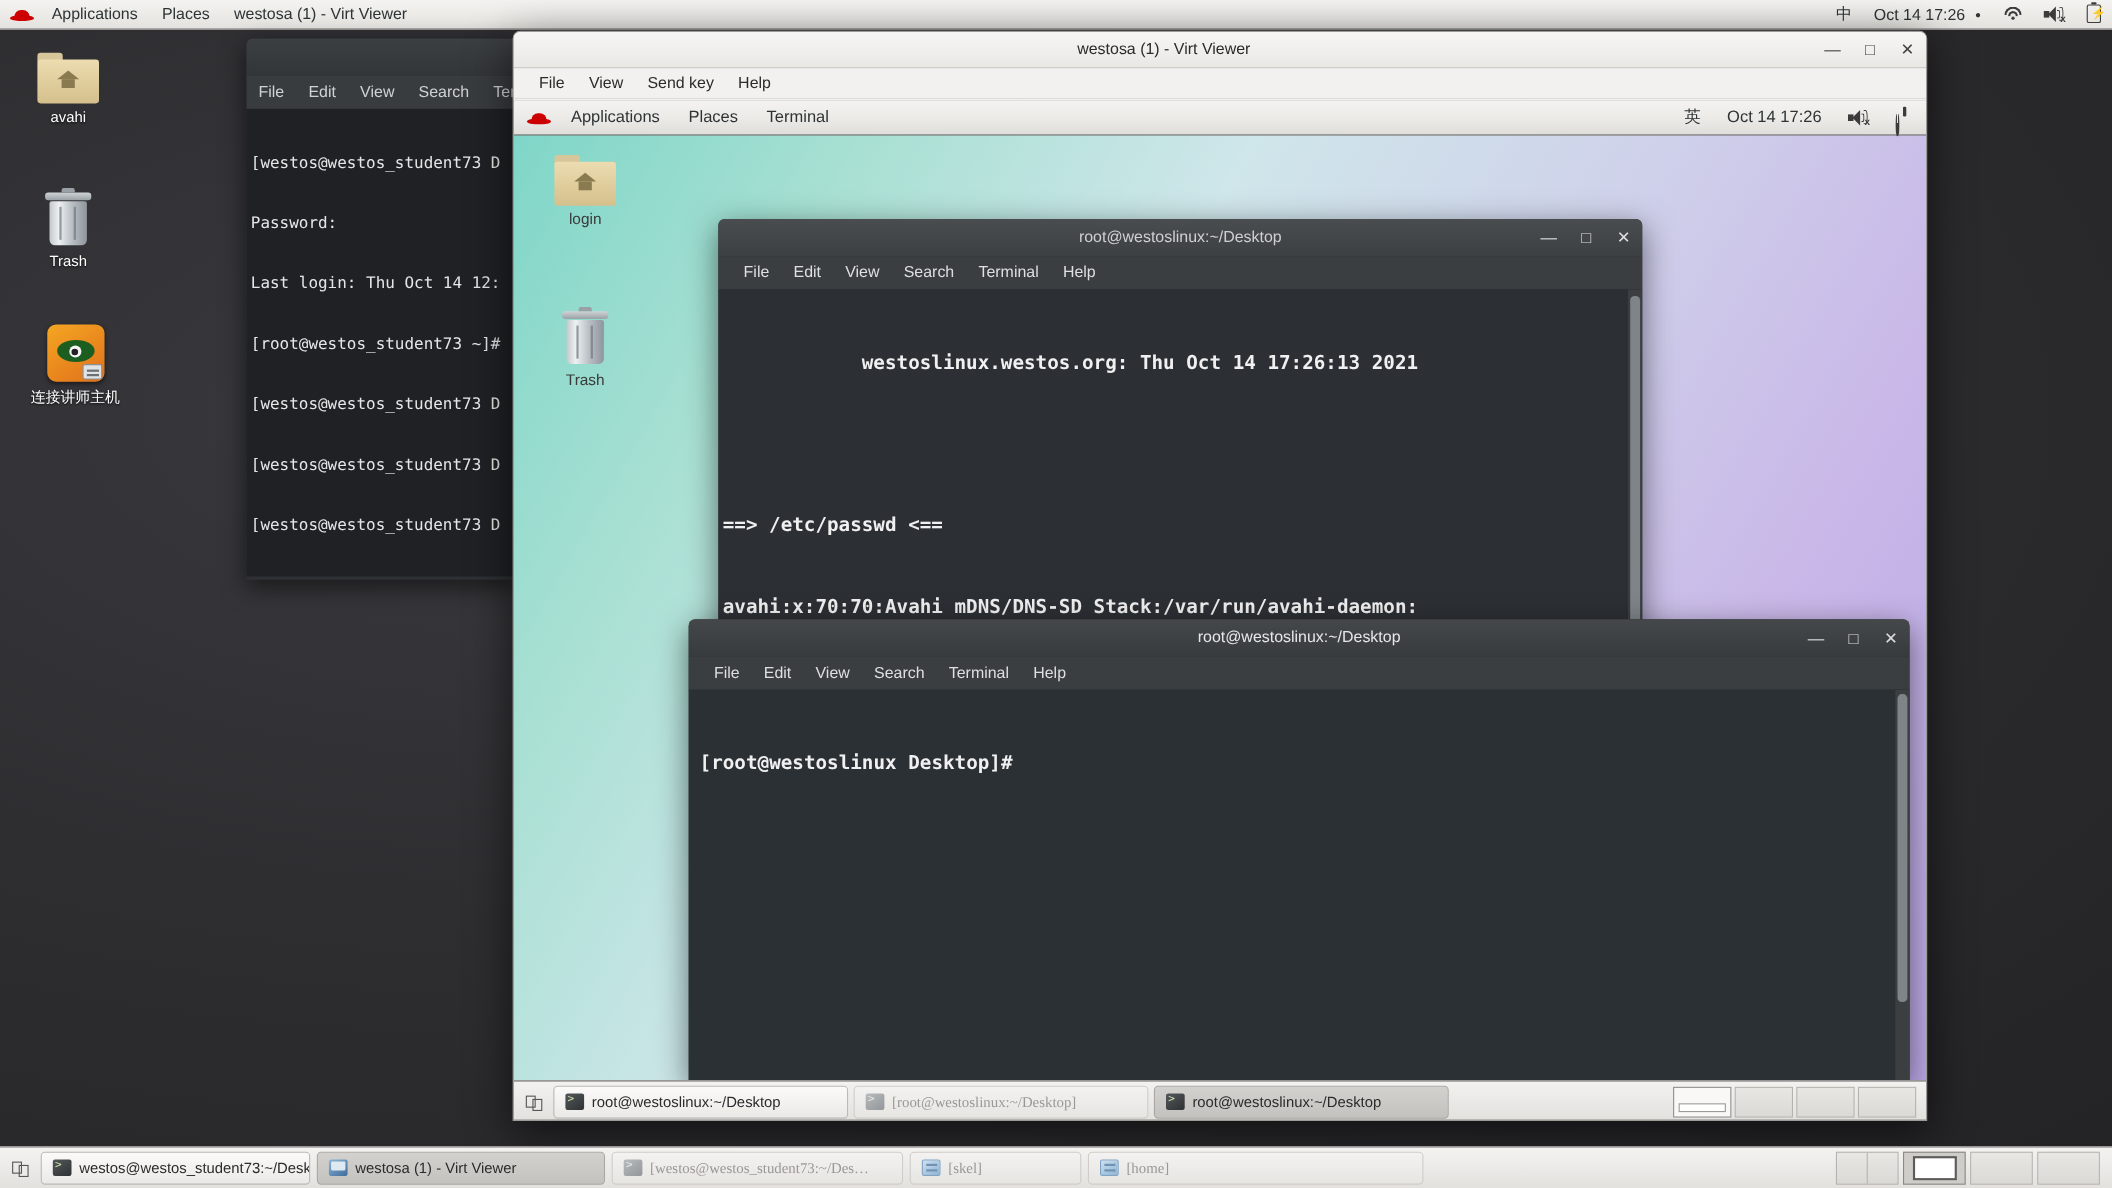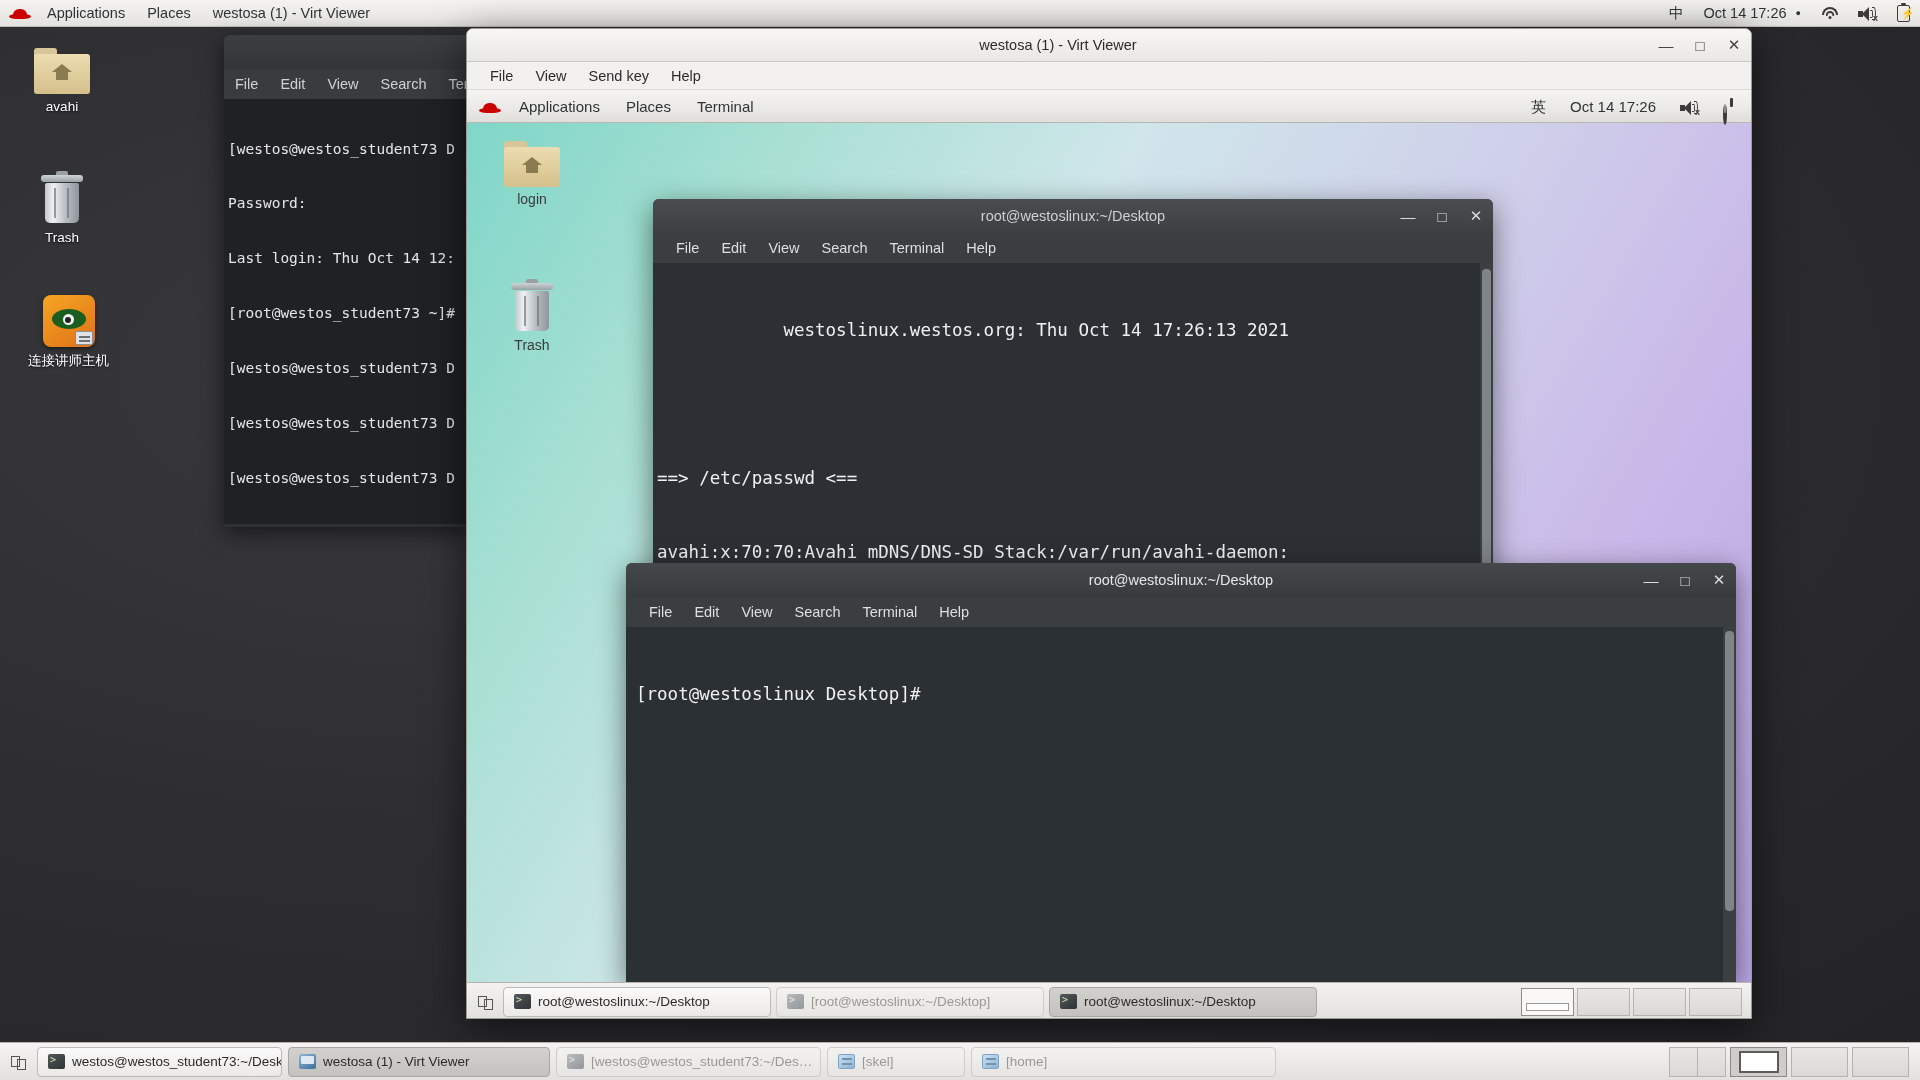--- a/index.html
+++ b/index.html
@@ -165,41 +165,41 @@
     background:linear-gradient(to bottom,#45484b,#383b3e);}
   .gterm.inactive .tb{ background:linear-gradient(to bottom,#4a4d50,#3d4043); }
   .gterm .tb .t{ flex:1; text-align:center; font-size:14.5px; color:#e6e7e8;}
   .gterm.inactive .tb .t{ color:#cfd0d1; }
   .gterm .tb .wb{ color:#dcdddd; width:34px;}
   .gterm .mb{ height:30px; background:#3b3e41; display:flex; align-items:center;
     padding-left:12px; font-size:14.5px; color:#dedfe0;}
   .gterm .mb .mi{ padding:0 11px; height:30px; line-height:30px;}
   .gterm .body{ background:rgba(44,48,52,.92); position:relative; overflow:hidden;
     font-family:"DejaVu Sans Mono","Liberation Mono",monospace;
-    font-size:17.5px; line-height:24.6px; color:#f0f0f0; font-weight:normal;
+    font-size:17.5px; line-height:24.6px; color:#f0f0f0; font-weight:bold;
     padding:6px 0 0 4px; white-space:pre;}
   .gterm .sb{ position:absolute; right:0; top:0; width:13px; height:100%;
     background:#3c3f42; }
   .gterm .sb .thumb{ position:absolute; left:2px; width:9px; background:#7e8488; border-radius:4px;}
   
   #guest-taskbar{
     position:absolute; left:0; bottom:0; width:1284px; height:38px;
     background:linear-gradient(to bottom,#f3f2f0,#e2e0dd);
     border-top:1px solid #b5b3af;
     display:flex; align-items:center; padding:0 5px; gap:5px;
   }
   .showdesk{ width:26px;height:28px; display:flex;align-items:center;justify-content:center;}
   .showdesk .s1{width:9px;height:11px;border:1.6px solid #555;position:relative;}
   .showdesk .s2{width:9px;height:11px;border:1.6px solid #555;margin-left:-3px;margin-top:5px;background:#eceae7;}
   .tbtn{ height:30px; display:flex; align-items:center; gap:7px; padding:0 10px;
     border:1px solid #bcbab6; border-radius:4px;
     background:linear-gradient(to bottom,#fbfafa,#ebe9e6);
     font-size:13.5px; color:#2b2b2b; white-space:nowrap; overflow:hidden;}
   .tbtn.active{ background:linear-gradient(to bottom,#d3d1cd,#c4c2be); border-color:#a8a6a2;}
-  .tbtn.min{ color:#9a9894; background:linear-gradient(to bottom,#f3f2f0,#e7e5e2); border-color:#cfcdc9;}
+  .tbtn.min{ color:#9a9894; background:linear-gradient(to bottom,#f3f2f0,#e7e5e2); border-color:#cfcdc9;font-family:Liberation Serif, serif;}
   .tico{ width:17px;height:15px;border-radius:2px;flex:none;
     background:linear-gradient(145deg,#55585b,#2f3235); position:relative;}
   .tico:before{content:">";position:absolute;left:2px;top:0px;font-size:10px;color:#cfe8b0;
     font-family:"DejaVu Sans Mono",monospace;}
   .tico.dim{ background:linear-gradient(145deg,#b9bcbe,#93969a);}
   .tico.dim:before{ color:#e9eee2; }
   .tico.vm{ background:linear-gradient(145deg,#8fb6d8,#3f6e9c); }
   .tico.vm:before{ content:""; }
   .tico.vm:after{ content:""; position:absolute; left:2px; top:2px; width:13px;height:8px;
     background:#dfe9f2; border-radius:1px;}
@@ -470,21 +470,21 @@
       <span>westos@westos_student73:~/Desk…</span>
     </div>
     <div class="tbtn active" style="width:262px">
       <span class="tico vm"></span>
       <span>westosa (1) - Virt Viewer</span>
     </div>
     <div class="tbtn min" style="width:265px">
       <span class="tico dim"></span>
       <span>[westos@westos_student73:~/Des…</span>
     </div>
-    <div class="tbtn min" style="width:138px">
+    <div class="tbtn min" style="width:156px">
       <span class="tico file"></span>
       <span>[skel]</span>
     </div>
     <div class="tbtn min" style="width:308px">
       <span class="tico file"></span>
       <span>[home]</span>
     </div>
     <div id="host-wsswitcher">
       <div class="ws split"></div>
       <div class="ws host-active">

